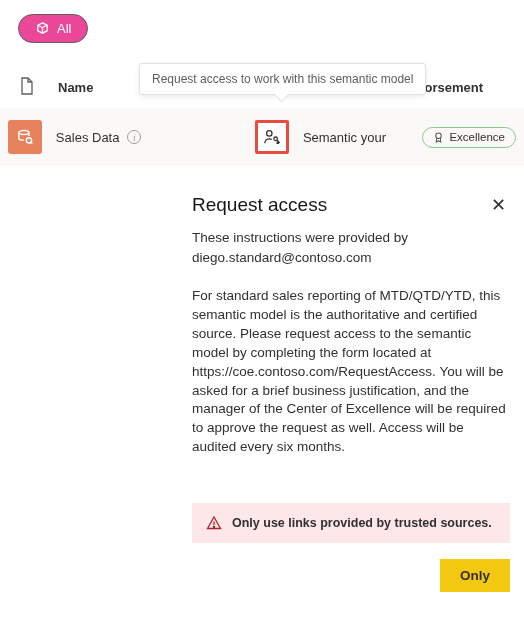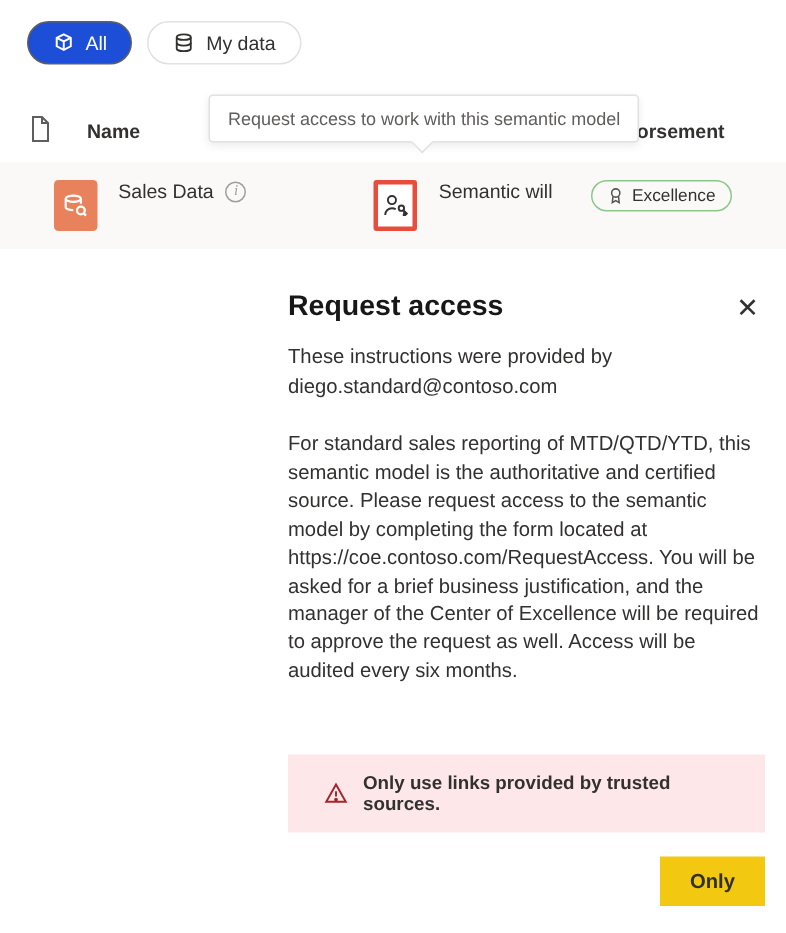--- a/index.html
+++ b/index.html
@@ -27,21 +27,21 @@
       gap: 7px;
       border: 1px solid #e1e1e1;
       border-radius: 18px;
       padding: 6px 16px;
       font-size: 13px;
       cursor: pointer;
       background: #fff;
       color: #323130;
     }
     .pill.active {
-      background: #1d4ed8;
+      background: #ec4899;
       border-color: #605e5c;
       color: #fff;
       text-align: center;
     }
     .pill svg { width: 15px; height: 15px; }
 
     
     .tooltip {
       position: absolute;
       top: 63px;
@@ -78,22 +78,22 @@
       position: relative;
     }
     .col-icon { width: 30px; }
     .col-name { width: 220px; padding-left: 8px; }
     .col-type { width: 130px; }
     .col-endorse { flex: 1; }
 
     
     .trow {
       display: flex;
-      align-items: flex-start;
-      padding: 12px 36px;
+      align-items: center;
+      padding: 12px 8px;
       background: #faf9f8;
     }
     .row-icon {
       width: 34px; height: 34px;
       background: #e8825d;
       border-radius: 3px;
       display: flex;
       align-items: center;
       justify-content: center;
       margin-right: 14px;
@@ -150,42 +150,42 @@
       background: #fff;
     }
     .dialog-header {
       display: flex;
       justify-content: space-between;
       align-items: center;
       margin-bottom: 10px;
     }
     .dialog-title {
       font-size: 19px;
-      font-weight: 700;
+      font-weight: 400;
       color: #171717;
     }
     .close-x {
       font-size: 18px;
       cursor: pointer;
       color: #323130;
       padding: 2px 4px;
     }
     .provided-by {
       font-size: 13.5px;
       margin-bottom: 20px;
       line-height: 1.45;
     }
     .description {
       font-size: 13.5px;
       line-height: 1.4;
       margin-bottom: 46px;
     }
     .warning-bar {
       background: #fde7e9;
-      padding: 12px 24px;
+      padding: 12px 14px;
       display: flex;
       align-items: center;
       gap: 10px;
       font-size: 12.5px;
       font-weight: 600;
       color: #323130;
       margin-bottom: 16px;
     }
     .warning-bar svg { width: 16px; height: 16px; color: #a4262c; flex-shrink: 0; }
     .dialog-actions {
@@ -207,28 +207,20 @@
 </head>
 <body>
 
 <div class="filters">
   <div class="pill active">
     <svg viewBox="0 0 16 16" fill="none" stroke="currentColor" stroke-width="1.4">
       <path d="M8 2l5 2.5v6L8 13l-5-2.5v-6L8 2z"></path>
         <path d="M3 4.5L8 7l5-2.5M8 7v6"></path>
     </svg>
     <span>All</span>
-  </div>
-  <div class="pill">
-    <svg viewBox="0 0 16 16" fill="none" stroke="currentColor" stroke-width="1.3">
-      <ellipse cx="8" cy="4" rx="5" ry="2"></ellipse>
-        <path d="M3 4v8c0 1.1 2.2 2 5 2s5-.9 5-2V4"></path>
-        <path d="M3 8c0 1.1 2.2 2 5 2s5-.9 5-2"></path>
-    </svg>
-    <span>My data</span>
   </div>
 </div>
 
 <div class="tooltip">
   <span>Request access to work with this semantic model</span>
 </div>
 
 <div class="thead">
   <div class="col-icon">
     <svg class="doc-icon" viewBox="0 0 14 18" fill="none" stroke="currentColor" stroke-width="1.3">
@@ -256,21 +248,21 @@
     <span class="info-icon">i</span>
   </div>
   <div class="request-access-cell">
     <svg viewBox="0 0 20 20" fill="none" stroke="#323130" stroke-width="1.4">
       <circle cx="7" cy="6" r="3"></circle>
         <path d="M2 17c0-3 2.5-5 5-5 1 0 2 .3 2.8.8"></path>
       <circle cx="14" cy="12" r="2"></circle>
         <path d="M15.4 13.4L18 16l-1 1-1-1v1h-1"></path>
     </svg>
   </div>
-  <div class="row-type">Semantic will</div>
+  <div class="row-type">Semantic your</div>
   <div>
     <span class="badge-certified">
       <svg viewBox="0 0 12 14" fill="none" stroke="currentColor" stroke-width="1.1">
         <circle cx="6" cy="5" r="3"></circle>
           <path d="M4 7.5L3.5 12l2.5-1.5L8.5 12 8 7.5"></path>
       </svg>
       <span>Excellence</span>
     </span>
   </div>
 </div>

